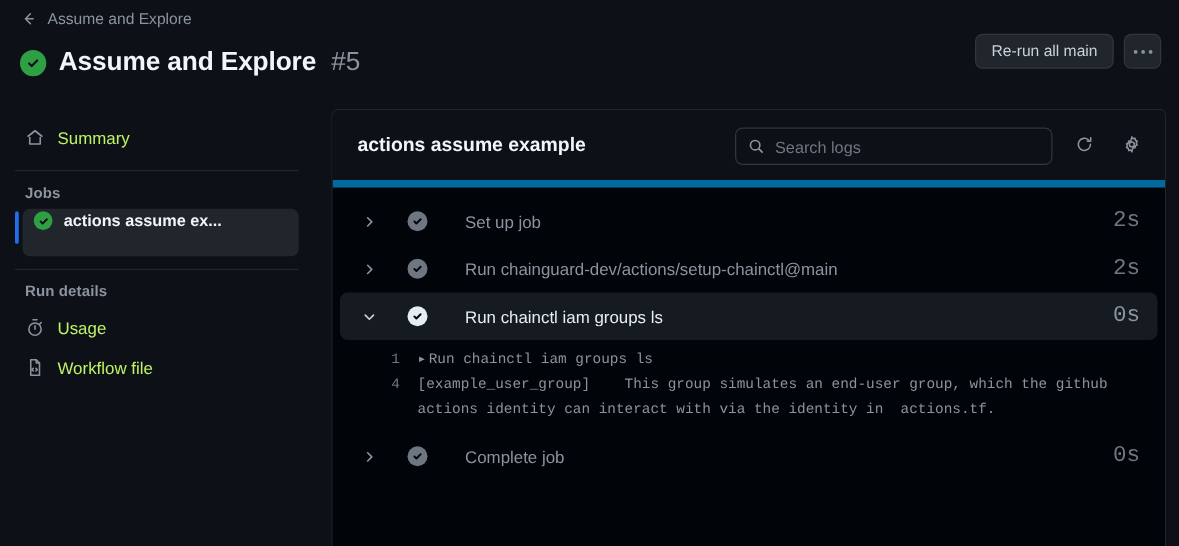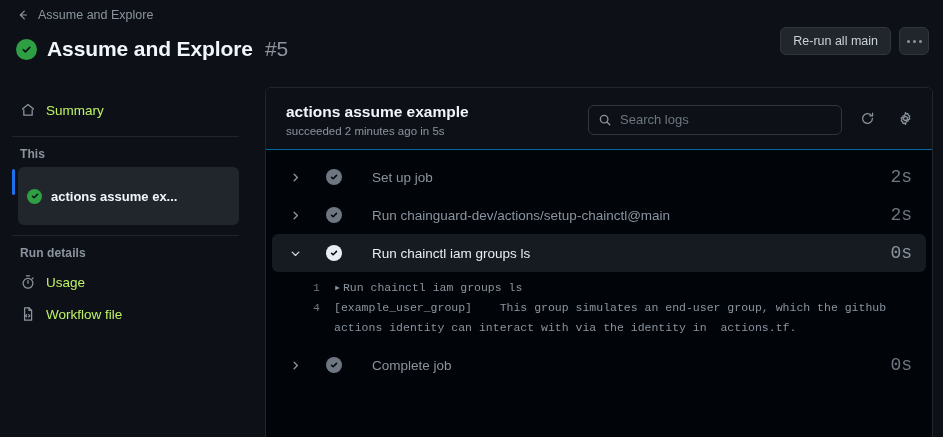--- a/index.html
+++ b/index.html
@@ -104,25 +104,25 @@
   }
   .side-icon svg { display: block; }
   .divider {
     height: 1px; background: #21262d; margin: 10px 0 10px 0;
   }
   .section-label {
     font-size: 12px; font-weight: 700; color: #8b949e;
     padding: 0 8px; margin-bottom: 6px; letter-spacing: 0.1px;
   }
   .job-item {
-    display: flex; align-items: center; gap: 9px;
+    display: flex; align-items: flex-start; gap: 9px;
     height: 34px;
     background: #21262d;
     border-radius: 6px;
-    padding: 12px 9px;
+    padding: 2px 9px;
     margin-left: 6px;
     position: relative;
     cursor: pointer;
   }
   .job-wrap { position: relative; }
   .job-indicator {
     position: absolute; left: 0; top: 2px;
     width: 3px; height: 26px; border-radius: 6px;
     background: #1f6feb;
   }
@@ -149,21 +149,21 @@
     border-bottom: none;
     border-radius: 6px 6px 0 0;
     height: 100%;
     box-sizing: border-box;
     overflow: hidden;
   }
   .panel-head {
     display: flex; align-items: center;
     padding: 14px 14px 12px 20px;
     background: #0d1117;
-    border-bottom: 1px solid #0369a1;
+    border-bottom: 6px solid #0369a1;
     gap: 12px;
   }
   .panel-titles { flex: 1 1 auto; min-width: 0; }
   .panel-title {
     font-size: 15.5px; font-weight: 700; color: #f0f6fc;
     line-height: 20px; white-space: nowrap;
   }
   .panel-sub {
     font-size: 11.5px; color: #8b949e; margin-top: 3px;
     white-space: nowrap;
@@ -300,21 +300,21 @@
           <svg width="16" height="16" viewBox="0 0 16 16" fill="none" stroke="currentColor" stroke-width="1.3" stroke-linecap="round" stroke-linejoin="round">
             <path d="M2.5 7L8 2.6 13.5 7"></path>
             <path d="M3.8 8v5.2h8.4V8"></path>
           </svg>
         </span>
         <span>Summary</span>
       </a>
 
       <div class="divider"></div>
 
-      <div class="section-label">This</div>
+      <div class="section-label">Jobs</div>
 
       <div class="job-wrap">
         <span class="job-indicator"></span>
         <div class="job-item">
           <span class="job-check">
             <svg width="10" height="10" viewBox="0 0 16 16" fill="none" stroke="#0d1117" stroke-width="2.4" stroke-linecap="round" stroke-linejoin="round">
               <path d="M4 8.3l2.6 2.6L12 5.4"></path>
             </svg>
           </span>
           <span class="job-label">actions assume ex...</span>
@@ -346,21 +346,20 @@
         <span>Workflow file</span>
       </a>
     </div>
 
     <div class="main">
       <div class="panel">
 
         <div class="panel-head">
           <div class="panel-titles">
             <div class="panel-title">actions assume example</div>
-            <div class="panel-sub">succeeded 2 minutes ago in 5s</div>
           </div>
 
           <div class="searchbox">
             <span class="mag">
               <svg width="14" height="14" viewBox="0 0 16 16" fill="none" stroke="currentColor" stroke-width="1.5" stroke-linecap="round">
                 <circle cx="7" cy="7" r="4.3"></circle>
                 <path d="M10.2 10.2L13.4 13.4"></path>
               </svg>
             </span>
             <input class="search-input" type="text" placeholder="Search logs" style="">

